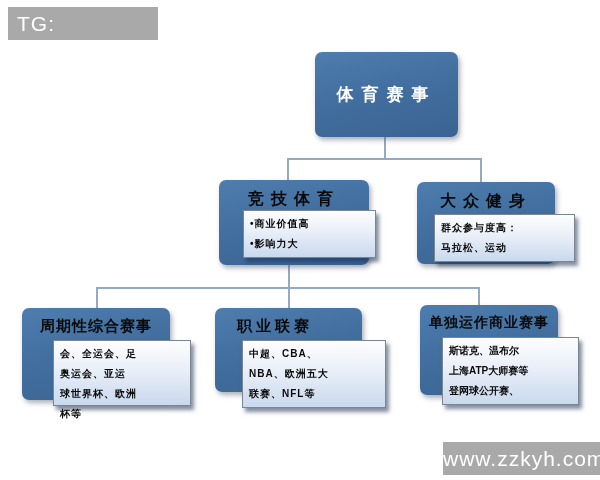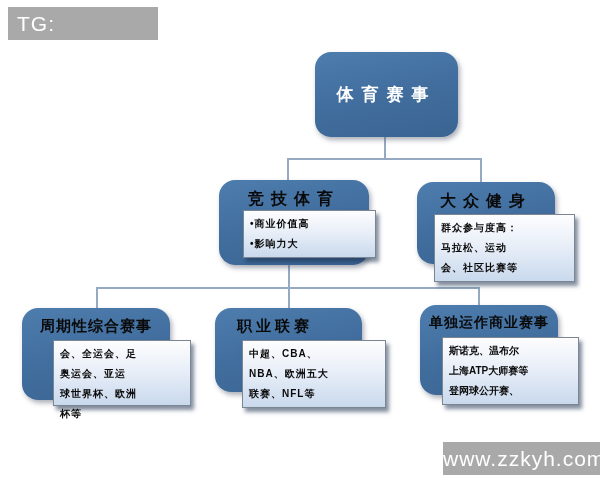--- a/index.html
+++ b/index.html
@@ -4,21 +4,21 @@
 <style>
   html,body { margin:0; padding:0; background:#ffffff; }
   .canvas {
     position:relative; width:600px; height:480px; background:#ffffff;
     font-family:"Liberation Sans", sans-serif; overflow:hidden;
   }
   
   .line { position:absolute; background:#96a9c2; }
   
   .node {
-    position:absolute; border-radius:16px;
+    position:absolute; border-radius:7px;
     background:linear-gradient(168deg,#4d7dae 0%, #426f9f 45%, #3a6492 100%);
     box-shadow:2px 3px 5px rgba(70,80,100,0.45);
   }
   .node .hdr {
     color:#0a0a0a; font-weight:bold; font-size:15px; text-align:center;
     padding-top:9px; letter-spacing:2px; white-space:nowrap;
   }
   .node .hdr.big { font-size:16px; letter-spacing:7px; }
   .node.root { display:flex; align-items:center; justify-content:center; }
   .root-label { color:#ffffff; font-weight:bold; font-size:17px; letter-spacing:8px; white-space:nowrap; }
@@ -70,21 +70,20 @@
     <div>•商业价值高</div>
     <div>•影响力大</div>
   </div>
 
   <div class="node" style="left:417px; top:182px; width:138px; height:82px;">
     <div class="hdr big">大众健身</div>
   </div>
   <div class="note" style="left:434px; top:214px; width:141px;">
     <div>群众参与度高：</div>
     <div>马拉松、运动</div>
-    <div>会、社区比赛等</div>
   </div>
 
   <div class="node" style="left:22px; top:308px; width:148px; height:92px;">
     <div class="hdr" style="letter-spacing:1px;">周期性综合赛事</div>
   </div>
   <div class="note" style="left:53px; top:340px; width:138px; height:66px; overflow:visible;">
     <div>会、全运会、足</div>
     <div>奥运会、亚运</div>
     <div>球世界杯、欧洲</div>
     <div>杯等</div>

